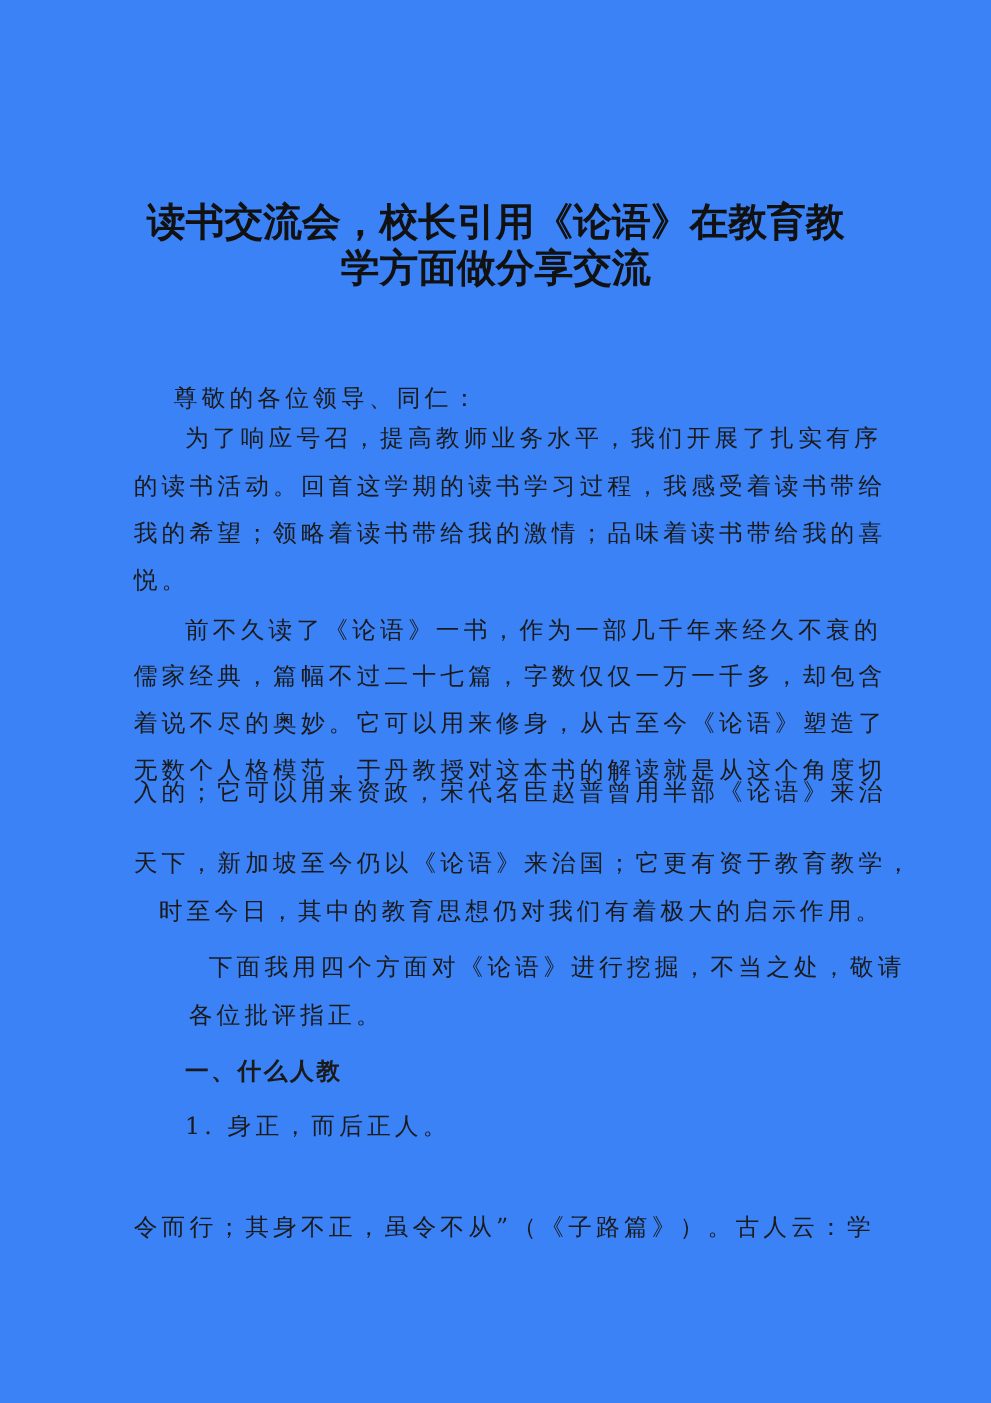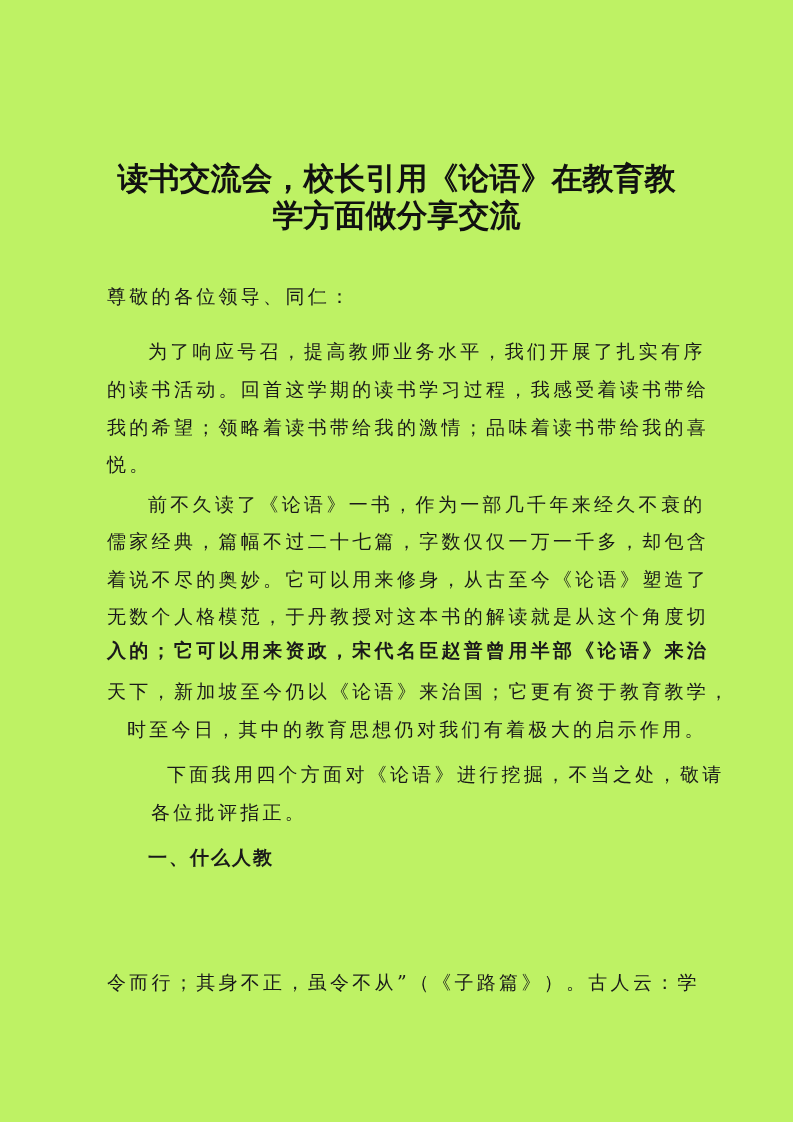--- a/index.html
+++ b/index.html
@@ -1,50 +1,51 @@
 <!DOCTYPE html>
 <html><head>
   <meta charset="utf-8">
   <style>
     html, body { margin: 0; padding: 0; background: #ffffff; }
     body { width: 793px; height: 1122px; position: relative; overflow: hidden;
            font-family: "DejaVu Serif", "Liberation Serif", serif; color: #111; }
-    .page { position: absolute; left: 0; top: 0; width: 793px; height: 1122px; background: #bef264; }
+    .page { position: absolute; left: 0; top: 0; width: 793px; height: 1122px; background: #3b82f6; }
     .title { position: absolute; left: 100px; width: 593px; text-align: center;
              font-family: "DejaVu Sans", "Liberation Sans", sans-serif; font-weight: bold;
              font-size: 31px; line-height: 36px; color: #111; white-space: nowrap; }
     .line { position: absolute; left: 107px; font-size: 19px; line-height: 24px;
             white-space: nowrap; letter-spacing: 3.3px; color: #1a1a1a; }
     .line.indent { left: 148px; }
     .line.bold { font-family: "DejaVu Sans", "Liberation Sans", sans-serif; font-weight: bold; letter-spacing: 2px; }
   </style>
 </head>
 <body>
 
 <div class="page">
 
   <div class="title" style="top:160px;">读书交流会，校长引用《论语》在教育教</div>
   <div class="title" style="top:197px;">学方面做分享交流</div>
 
-  <div class="line" style="top:284px;">尊敬的各位领导、同仁：</div>
+  <div class="line" style="top:307px;margin-left:32px;">尊敬的各位领导、同仁：</div>
 
   <div class="line indent" style="top:339px;">为了响应号召，提高教师业务水平，我们开展了扎实有序</div>
   <div class="line" style="top:377px;">的读书活动。回首这学期的读书学习过程，我感受着读书带给</div>
   <div class="line" style="top:415px;">我的希望；领略着读书带给我的激情；品味着读书带给我的喜</div>
   <div class="line" style="top:452px;">悦。</div>
 
   <div class="line indent" style="top:492px;">前不久读了《论语》一书，作为一部几千年来经久不衰的</div>
   <div class="line" style="top:529px;">儒家经典，篇幅不过二十七篇，字数仅仅一万一千多，却包含</div>
   <div class="line" style="top:567px;">着说不尽的奥妙。它可以用来修身，从古至今《论语》塑造了</div>
   <div class="line" style="top:604px;">无数个人格模范，于丹教授对这本书的解读就是从这个角度切</div>
-  <div class="line" style="top:638px;font-weight:bold;">入的；它可以用来资政，宋代名臣赵普曾用半部《论语》来治</div>
+  <div class="line" style="top:622px;">入的；它可以用来资政，宋代名臣赵普曾用半部《论语》来治</div>
   <div class="line" style="top:679px;">天下，新加坡至今仍以《论语》来治国；它更有资于教育教学，</div>
   <div class="line" style="top:717px;margin-left:20px;">时至今日，其中的教育思想仍对我们有着极大的启示作用。</div>
 
   <div class="line indent" style="top:762px;margin-left:19px;">下面我用四个方面对《论语》进行挖掘，不当之处，敬请</div>
   <div class="line" style="top:800px;margin-left:44px;">各位批评指正。</div>
 
   <div class="line indent bold" style="top:845px;">一、什么人教</div>
 
+  <div class="line indent" style="top:889px;">1. 身正，而后正人。</div>
 
   <div class="line" style="top:970px;">令而行；其身不正，虽令不从”（《子路篇》）。古人云：学</div>
 
 </div>
 
 </body></html>

